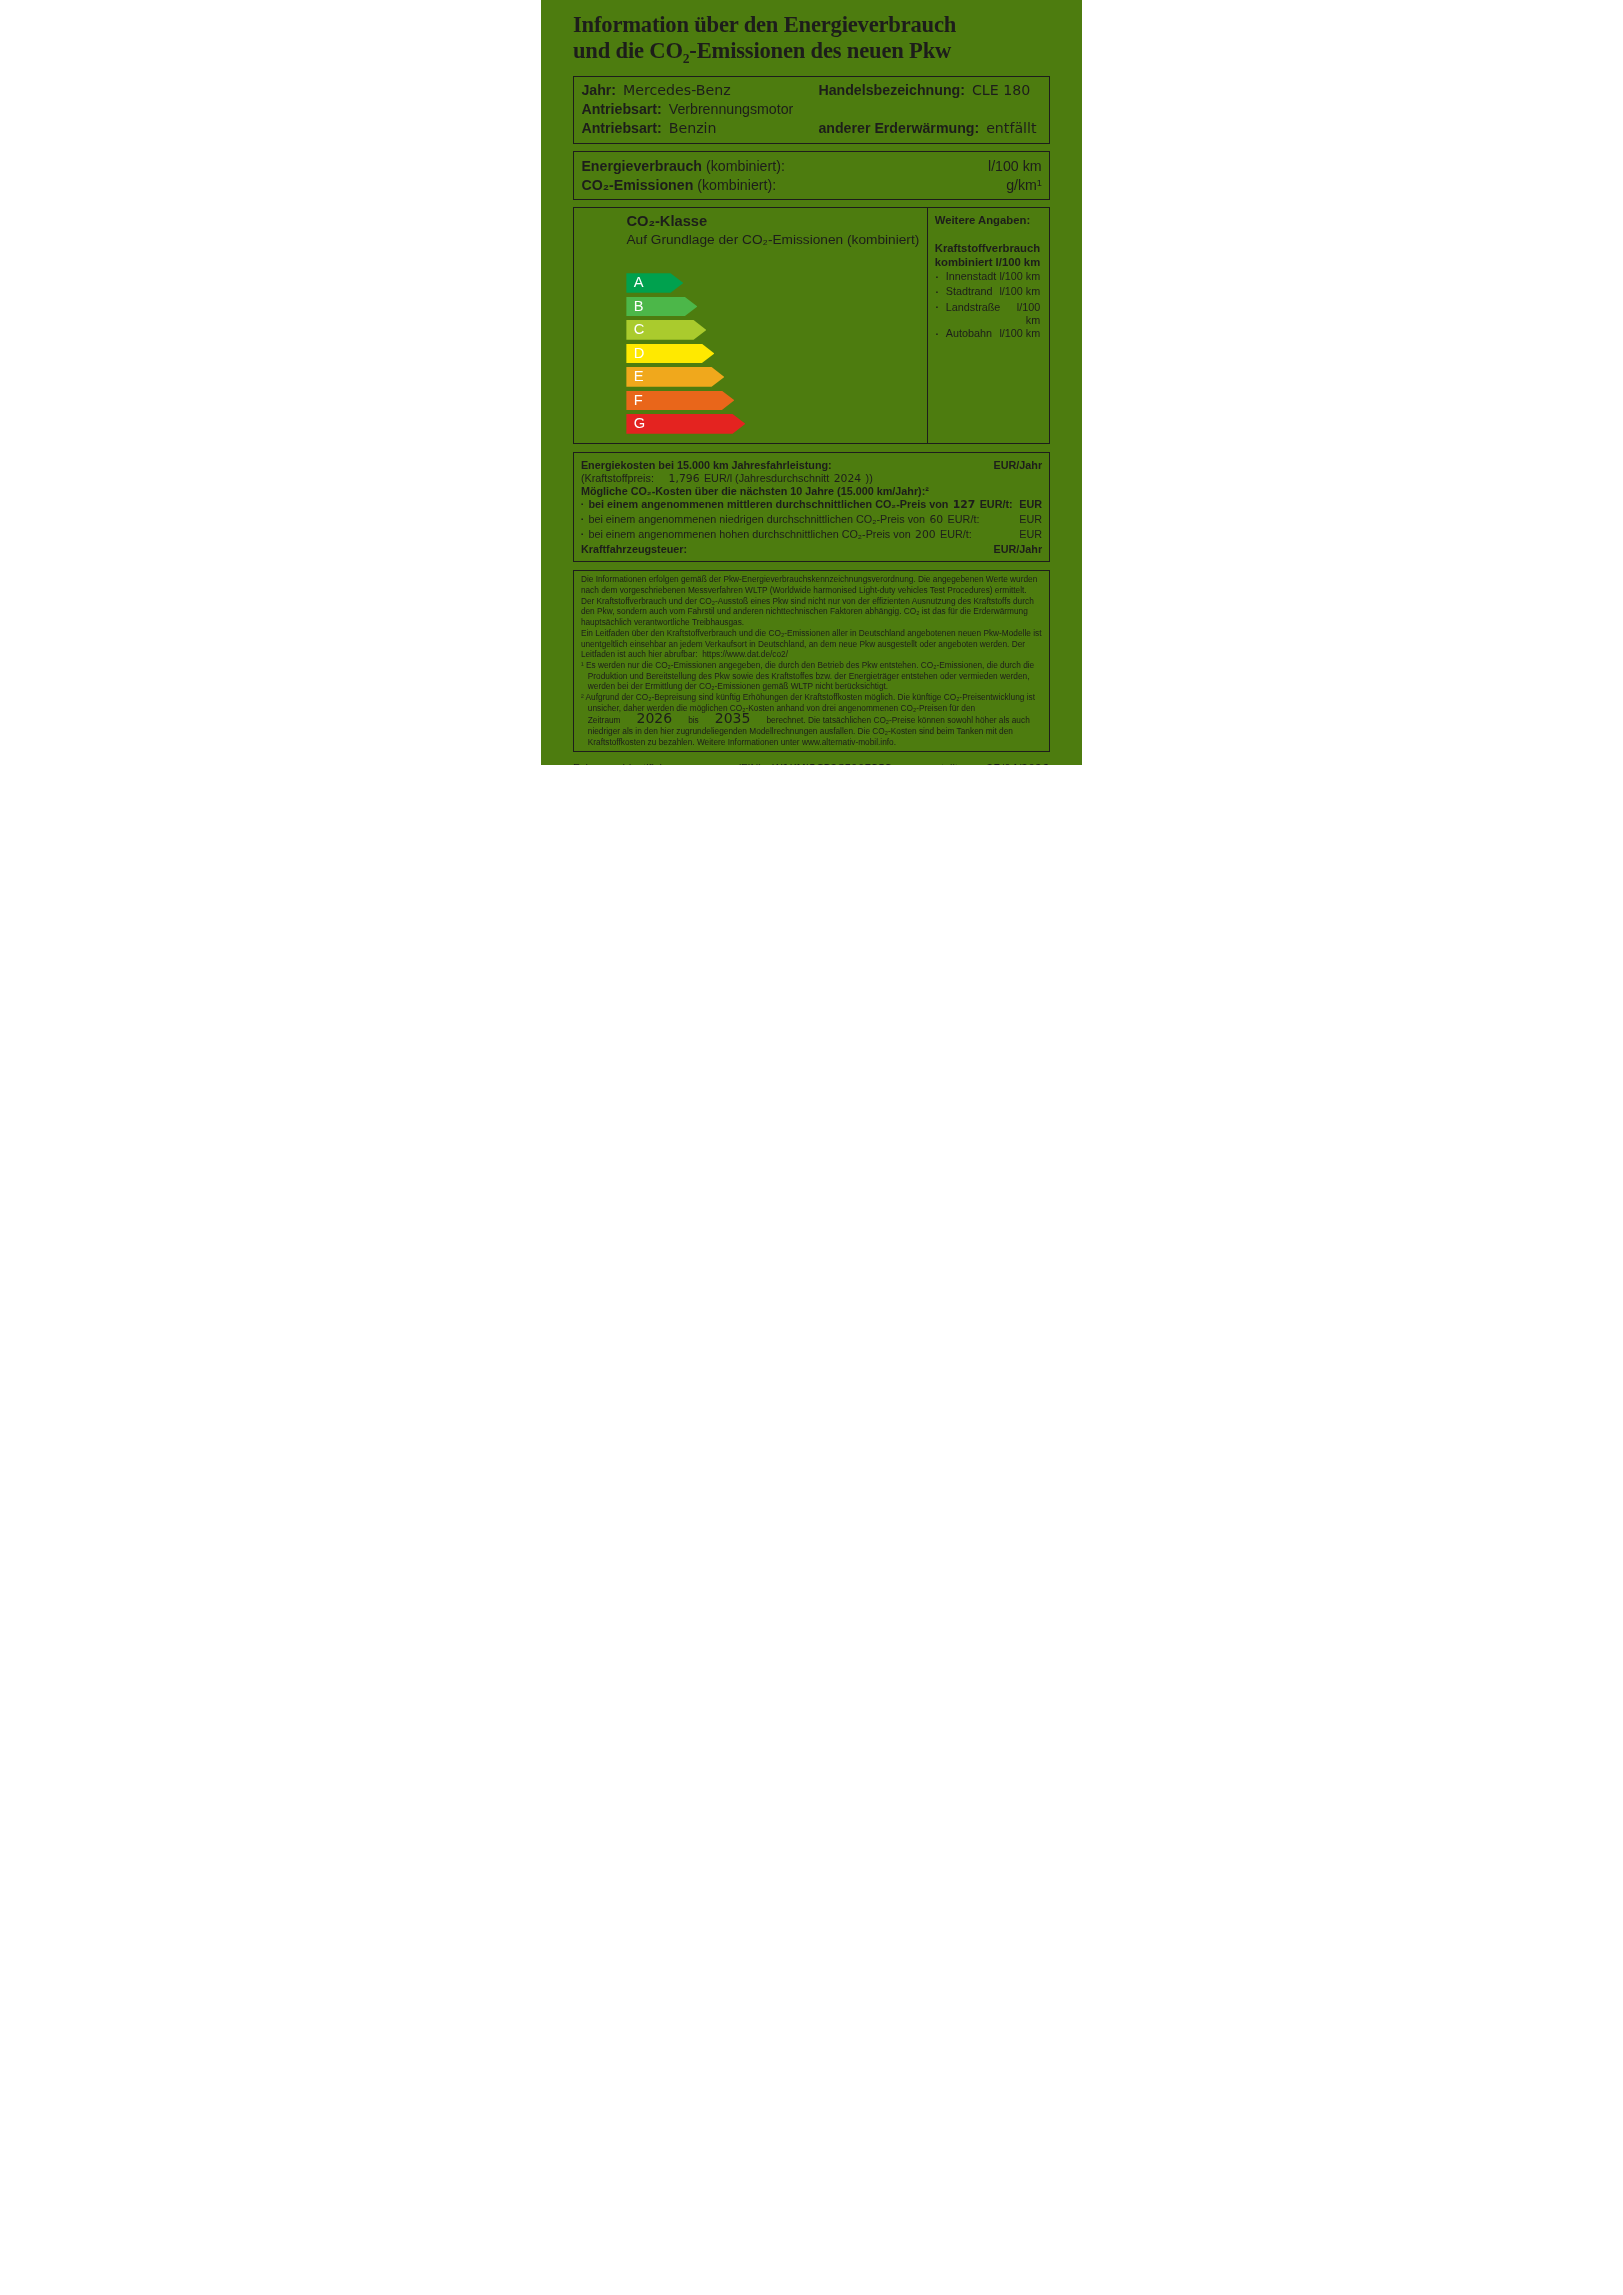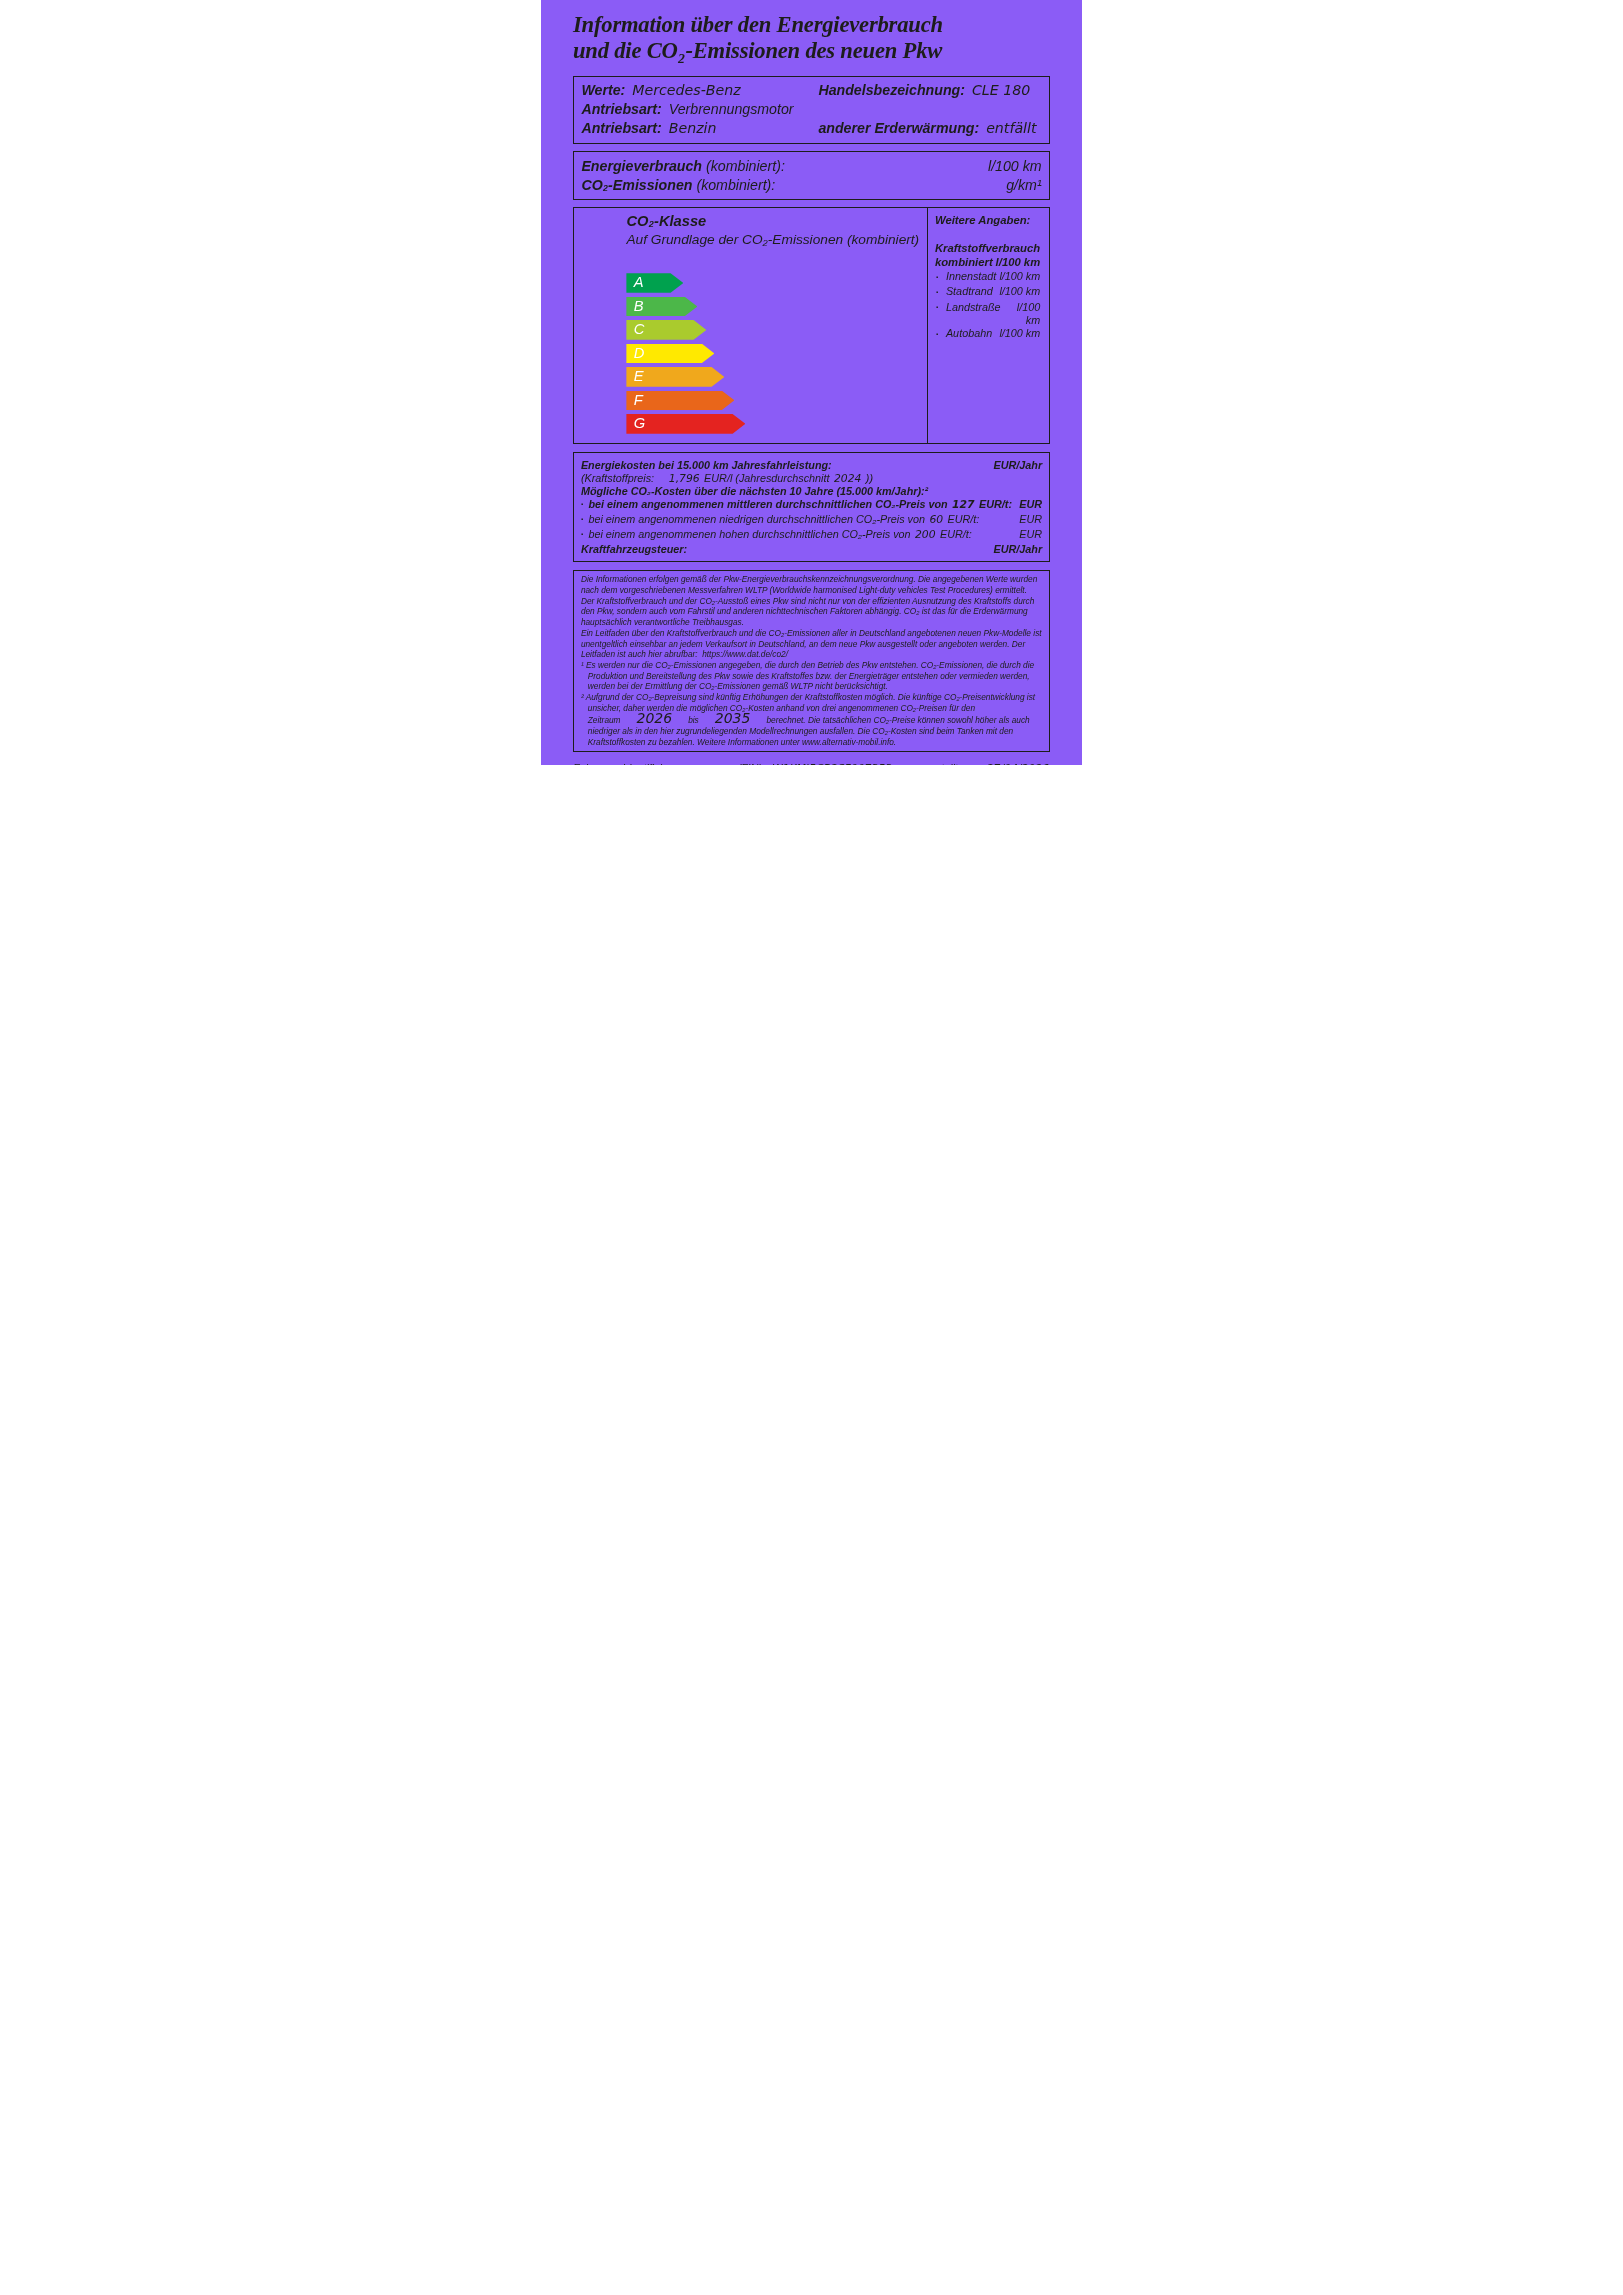--- a/index.html
+++ b/index.html
@@ -1,19 +1,19 @@
 <!DOCTYPE html>
 <html lang="de" style="font-size:7.9px"><head>
 <meta charset="utf-8">
 <style>
   html,body{margin:0;padding:0;background:#ffffff;}
   .sheet{
-    width:541px;height:765px;margin:0 auto;background:#8b5cf6;
+    width:541px;height:765px;margin:0 auto;background:#4d7c0f;
     padding:0 32px;box-sizing:border-box;overflow:hidden;
-    font-family:"Liberation Sans",sans-serif;color:#1d1d1b;font-style:italic;
+    font-family:"Liberation Sans",sans-serif;color:#1d1d1b;
   }
   
   .title{
     margin-top:11.8px;
     font-family:"Liberation Serif",serif;
     font-weight:bold;font-size:22.6px;line-height:1.16;letter-spacing:-0.2px;
   }
   
   .box{border:1.5px solid #1d1d1b;box-sizing:border-box;padding-left:48px;}
   .fill{font-family:"DejaVu Sans",sans-serif;}
@@ -76,21 +76,21 @@
 
 <div class="sheet">
 
   <div class="title">
     <div>Information über den Energieverbrauch</div>
     <div>und die CO₂-Emissionen des neuen Pkw</div>
   </div>
 
   <div class="box box-vehicle">
     <div class="veh-row">
-      <div><span class="lbl">Werte:</span><span class="val fill">Mercedes-Benz</span></div>
+      <div><span class="lbl">Jahr:</span><span class="val fill">Mercedes-Benz</span></div>
       <div><span class="lbl">Handelsbezeichnung:</span><span class="val fill">CLE 180</span></div>
     </div>
     <div class="veh-row">
       <div><span class="lbl">Antriebsart:</span><span class="val">Verbrennungsmotor</span></div>
       <div></div>
     </div>
     <div class="veh-row">
       <div><span class="lbl">Antriebsart:</span><span class="val fill">Benzin</span></div>
       <div><span class="lbl">anderer Erderwärmung:</span><span class="val fill">entfällt</span></div>
     </div>

